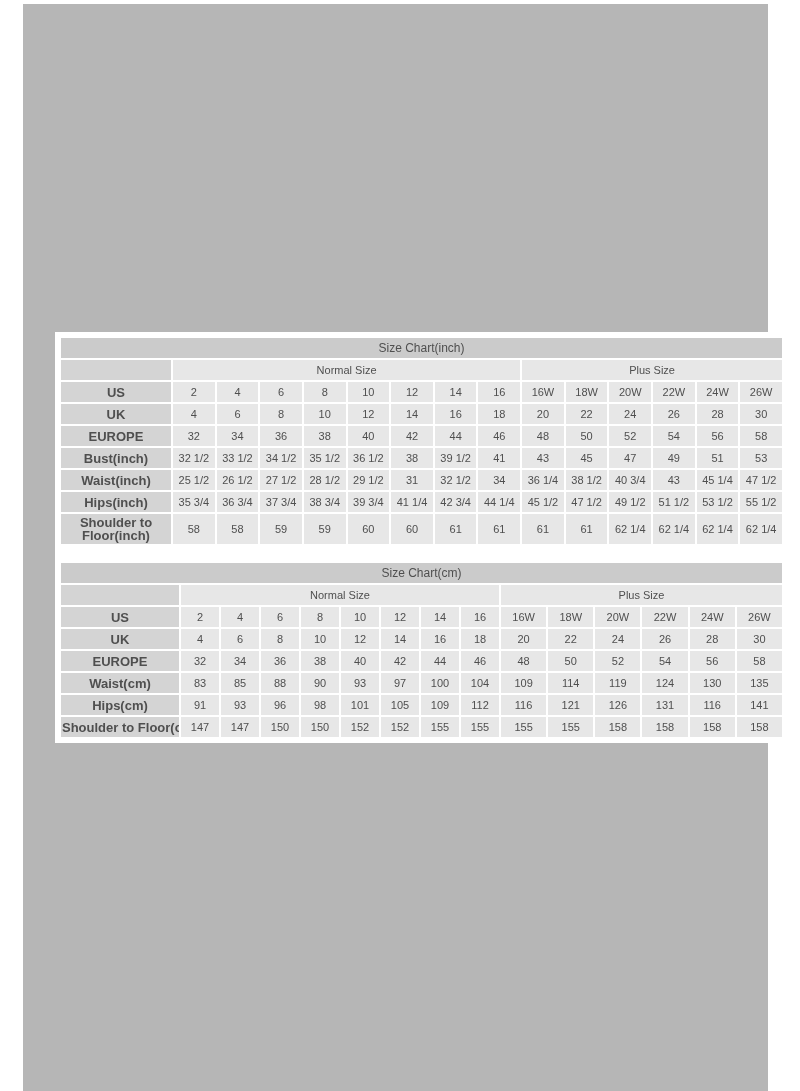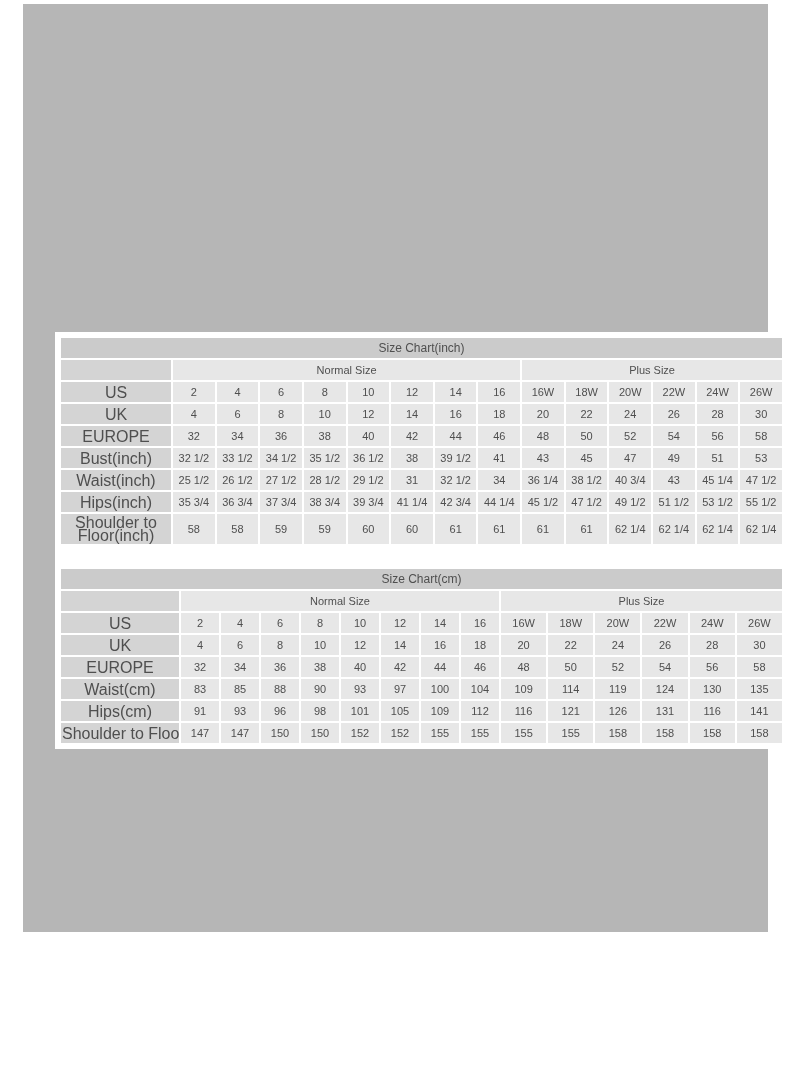--- a/index.html
+++ b/index.html
@@ -7,31 +7,31 @@
     --gray-bg:#b6b6b6;
     --panel-bg:#ffffff;
     --title-bg:#cbcbcb;
     --label-bg:#d4d4d4;
     --cell-bg:#e7e7e7;
     --text:#4f4f4f;
   }
   *{margin:0;padding:0;box-sizing:border-box;}
   html,body{width:800px;height:1091px;background:var(--page-bg);
     font-family:"Liberation Sans",sans-serif;color:var(--text);}
-  .stage{position:relative;width:800px;height:932px;overflow:hidden;background:var(--page-bg);padding-left:15px;}
+  .stage{position:relative;width:800px;height:1091px;overflow:hidden;background:var(--page-bg);padding-left:15px;}
   .gray-area{position:absolute;left:23px;top:4px;width:745px;height:1087px;background:var(--gray-bg);}
   .panel{position:absolute;left:32px;top:328px;width:733px;background:var(--panel-bg);padding:4px;}
   table.size-table{border-collapse:separate;border-spacing:2px;table-layout:fixed;width:725px;background:var(--panel-bg);}
-  table.size-table.t2{margin-top:21px;}
+  table.size-table.t2{margin-top:15px;}
   td{text-align:center;vertical-align:middle;font-size:11px;color:var(--text);
      overflow:hidden;height:20px;line-height:13px;}
   td.title{background:var(--title-bg);font-size:12px;height:20px;}
   td.corner{background:var(--label-bg);}
   td.group{background:var(--cell-bg);}
-  td.lbl{background:var(--label-bg);font-size:16px;padding:2px 1px;}
+  td.lbl{background:var(--label-bg);font-size:13px;padding:2px 1px;font-weight:bold;}
   .t2 td.lbl{white-space:nowrap;}
   td.val{background:var(--cell-bg);}
 </style>
 </head>
 <body>
 
 <div class="stage">
   <div class="gray-area">
     <div class="panel">
 

